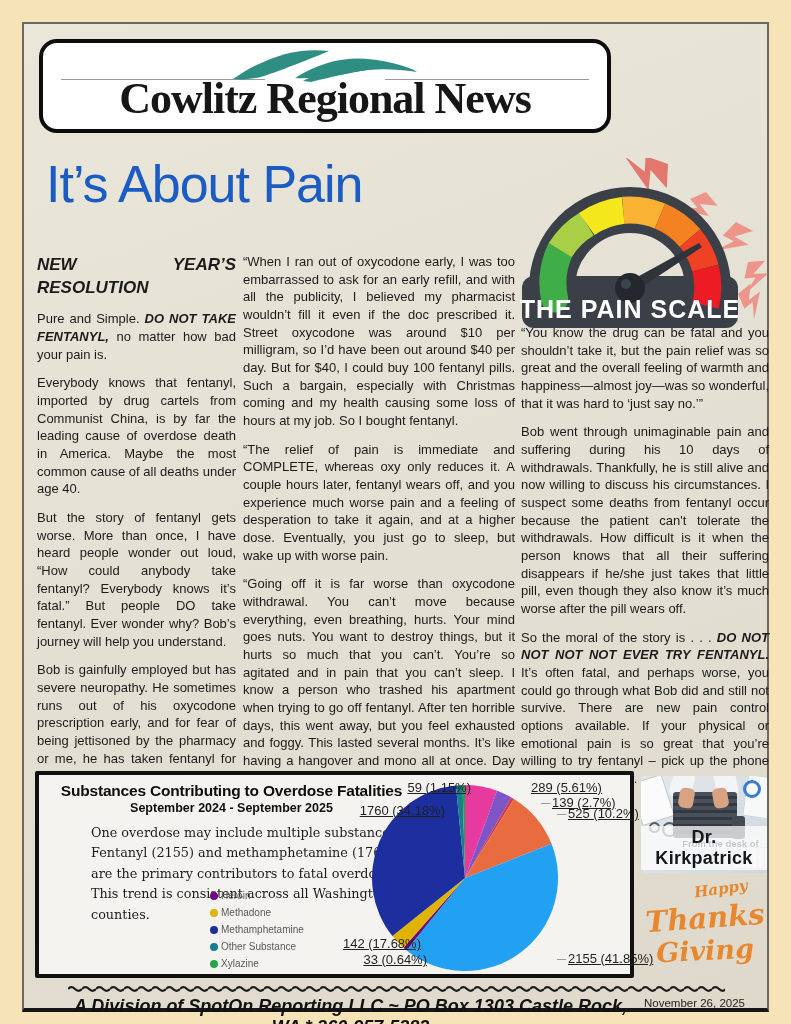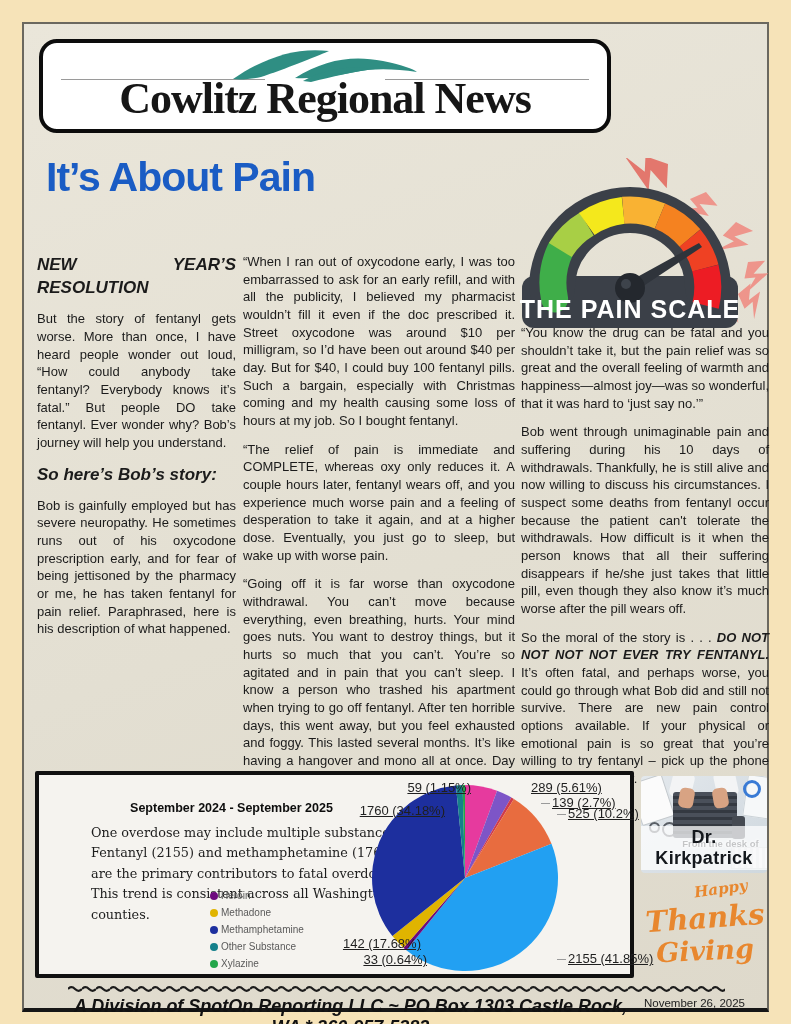--- a/index.html
+++ b/index.html
@@ -13,21 +13,21 @@
   
   .masthead { position:absolute; left:15px; top:15px; width:572px; height:94px;
               background:#fff; border:4px solid #0c0c0c; border-radius:18px; }
   .mast-line { position:absolute; left:18px; right:18px; top:36px; height:1px; background:#9a9a9a; }
   .mast-logo { position:absolute; left:50%; top:2px; transform:translateX(-50%); }
   .mast-title { position:absolute; left:0; right:0; top:30px; text-align:center;
                 font-family:"Liberation Serif", serif; font-weight:bold; font-size:44px;
                 letter-spacing:-1px; color:#161616; }
 
   
-  .art-title { position:absolute; left:22px; top:130px; font-size:41px; font-weight:700;
+  .art-title { position:absolute; left:22px; top:130px; font-size:52px; font-weight:400;
                letter-spacing:-1px; color:#1a5cc4; }
   .art-byline { position:absolute; left:36px; top:194px; width:400px; text-align:center;
                 font-family:"DejaVu Serif", serif; font-style:italic; font-weight:bold;
                 font-size:18px; color:#2e6b40; }
 
   
   .gauge-wrap { position:absolute; left:486px; top:134px; width:260px; height:178px; }
 
   
   .col { position:absolute; font-size:13px; line-height:1.36; color:#1b1b1b; text-align:justify; }
@@ -154,38 +154,40 @@
           <polygon points="120,137 120,123 189,85 192,89" fill="#2f343b"></polygon>
           <circle cx="120" cy="130" r="15" fill="#24282e"></circle>
           <circle cx="116" cy="126" r="5" fill="#3d434b"></circle>
           <text x="120" y="160" text-anchor="middle" fill="#ffffff" font-family="Liberation Sans, sans-serif" font-size="25" font-weight="bold" letter-spacing="1">THE PAIN SCALE</text>
         </g>
       </svg>
     </div>
 
     <div class="col col1">
       <div class="hd">NEW YEAR’S RESOLUTION</div>
+      <p><span>Pure and Simple. </span><span class="b-i">DO NOT TAKE FENTANYL,</span><span> no matter how bad your pain is.</span></p>
+      <p>Everybody knows that fentanyl, imported by drug cartels from Communist China, is by far the leading cause of overdose death in America. Maybe the most common cause of all deaths under age 40.</p>
       <p>But the story of fentanyl gets worse. More than once, I have heard people wonder out loud, “How could anybody take fentanyl? Everybody knows it’s fatal.” But people DO take fentanyl. Ever wonder why? Bob’s journey will help you understand.</p>
-      <div class="hd">So here’s Bob’s story:</div>
       <p>Bob is gainfully employed but has severe neuropathy. He sometimes runs out of his oxycodone prescription early, and for fear of being jettisoned by the pharmacy or me, he has taken fentanyl for pain relief. Paraphrased, here is his description of what happened.</p>
     </div>
 
     <div class="col col2">
       <p>“When I ran out of oxycodone early, I was too embarrassed to ask for an early refill, and with all the publicity, I believed my pharmacist wouldn’t fill it even if the doc prescribed it. Street oxycodone was around $10 per milligram, so I’d have been out around $40 per day. But for $40, I could buy 100 fentanyl pills. Such a bargain, especially with Christmas coming and my health causing some loss of hours at my job. So I bought fentanyl.</p>
       <p>“The relief of pain is immediate and COMPLETE, whereas oxy only reduces it. A couple hours later, fentanyl wears off, and you experience much worse pain and a feeling of desperation to take it again, and at a higher dose. Eventually, you just go to sleep, but wake up with worse pain.</p>
       <p>“Going off it is far worse than oxycodone withdrawal. You can’t move because everything, even breathing, hurts. Your mind goes nuts. You want to destroy things, but it hurts so much that you can’t. You’re so agitated and in pain that you can’t sleep. I know a person who trashed his apartment when trying to go off fentanyl. After ten horrible days, this went away, but you feel exhausted and foggy. This lasted several months. It’s like having a hangover and mono all at once. Day after day after day.</p>
     </div>
 
     <div class="col col3">
       <p>“You know the drug can be fatal and you shouldn’t take it, but the pain relief was so great and the overall feeling of warmth and happiness—almost joy—was so wonderful, that it was hard to ‘just say no.’”</p>
       <p>Bob went through unimaginable pain and suffering during his 10 days of withdrawals.  Thankfully, he is still alive and now willing to discuss his circumstances. I suspect some deaths from fentanyl occur because the patient can't tolerate the withdrawals. How difficult is it when the person knows that all their suffering disappears if he/she just takes that little pill, even though they also know it’s much worse after the pill wears off.</p>
       <p><span>So the moral of the story is . . . </span><span class="b-i">DO NOT NOT NOT NOT EVER TRY FENTANYL.</span><span> It’s often fatal, and perhaps worse, you could go through what Bob did and still not survive. There are new pain control options available. If your physical or emotional pain is so great that you’re willing to try fentanyl – pick up the phone and call your doctor.</span></p>
     </div>
 
     <div class="chartbox">
+      <div class="chart-title">Substances Contributing to Overdose Fatalities</div>
       <div class="chart-subtitle">September 2024 - September 2025</div>
       <div class="chart-desc">One overdose may include multiple substances. Fentanyl (2155) and methamphetamine (1760) are the primary contributors to fatal overdoses. This trend is consistent across all Washington counties.</div>
       <ul class="legend c2" id="legend2">
           <li><span class="dot" style="background: rgb(109, 10, 126);"></span><span>Heroin</span></li>
           <li><span class="dot" style="background: rgb(224, 180, 0);"></span><span>Methadone</span></li>
           <li><span class="dot" style="background: rgb(29, 47, 158);"></span><span>Methamphetamine</span></li>
           <li><span class="dot" style="background: rgb(21, 128, 139);"></span><span>Other Substance</span></li>
           <li><span class="dot" style="background: rgb(35, 166, 74);"></span><span>Xylazine</span></li>
         </ul>
       <svg class="pie-svg" id="pie" width="190" height="190" viewBox="0 0 190 190">

